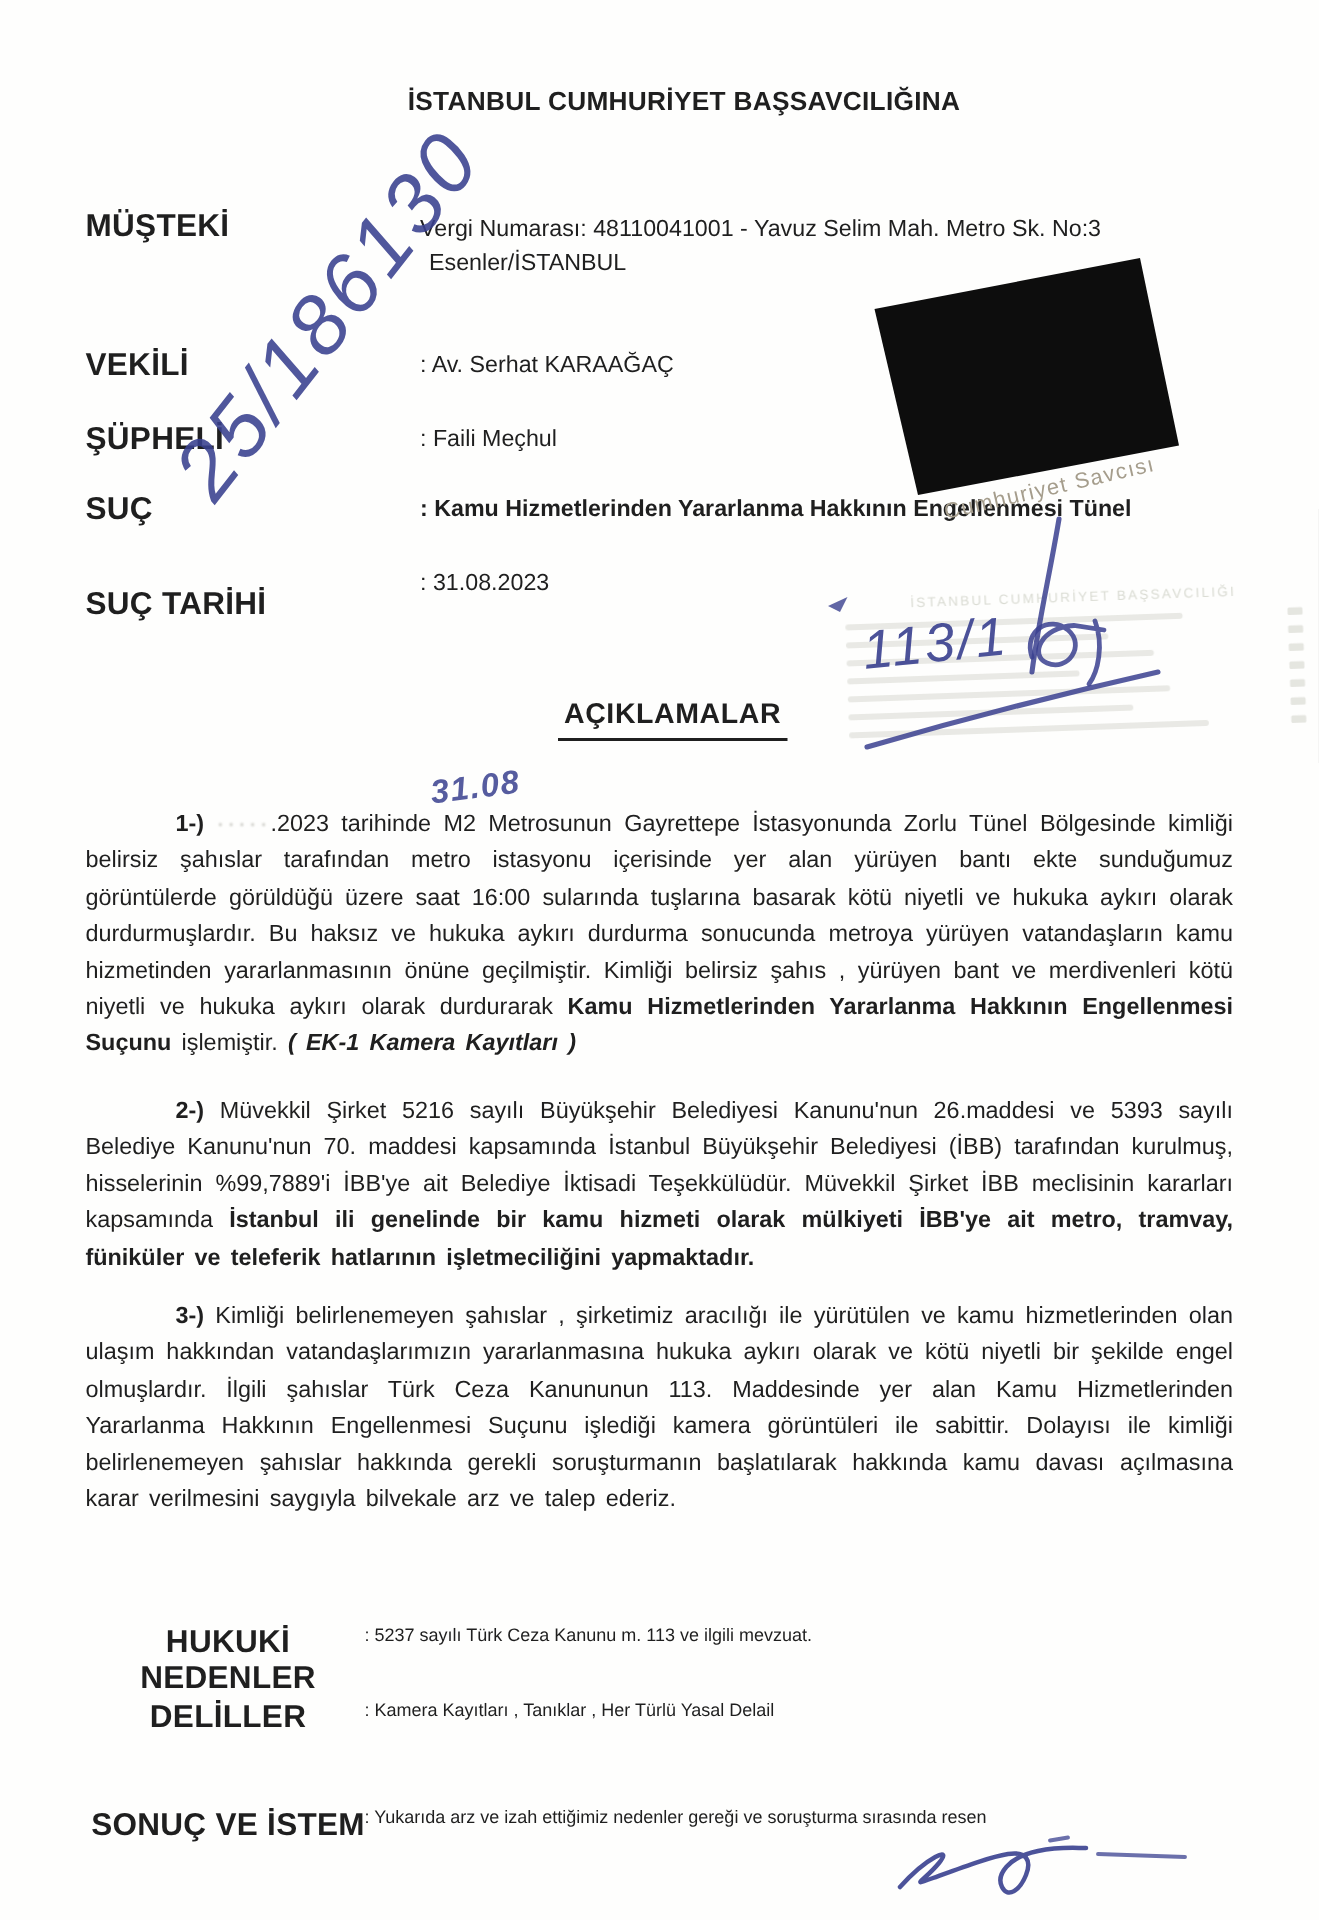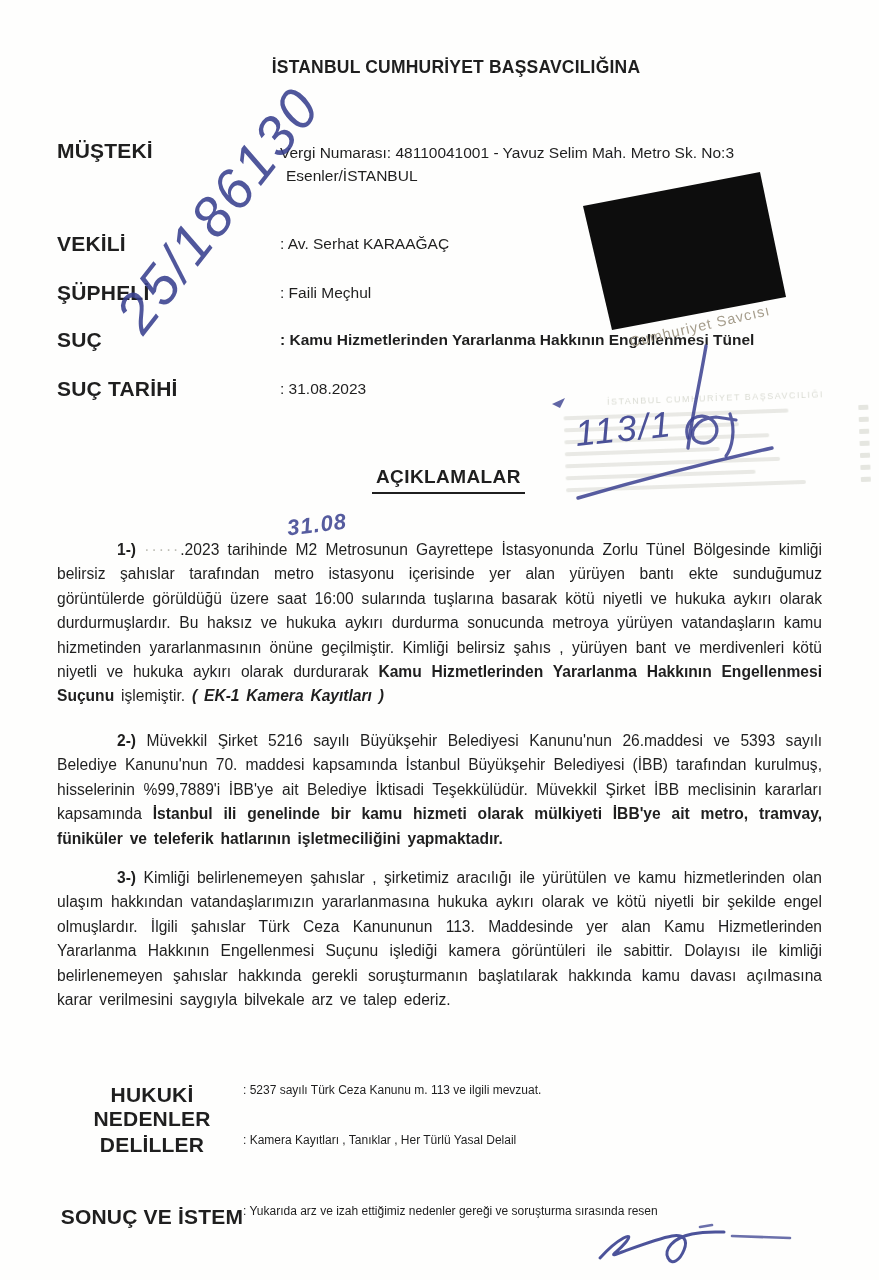--- a/index.html
+++ b/index.html
@@ -123,21 +123,21 @@
 
   <div class="abs row-label" style="top:232px">VEKİLİ</div>
   <div class="abs row-value" style="top:232px">: Av. Serhat KARAAĞAÇ</div>
 
   <div class="abs row-label" style="top:281px">ŞÜPHELİ</div>
   <div class="abs row-value" style="top:281px">: Faili Meçhul</div>
 
   <div class="abs row-label" style="top:328px">SUÇ</div>
   <div class="abs row-value bold" style="top:328px">: Kamu Hizmetlerinden Yararlanma Hakkının Engellenmesi Tünel</div>
 
-  <div class="abs row-label" style="top:377px">SUÇ TARİHİ</div>
+  <div class="abs row-label" style="top:391px">SUÇ TARİHİ</div>
   <div class="abs row-value" style="top:377px">: 31.08.2023</div>
 
   <div class="abs stamp-prosecutor">Cumhuriyet Savcısı</div>
 
   <div class="abs stamp-block">
     <div class="stamp-header">İSTANBUL CUMHURİYET BAŞSAVCILIĞI</div>
     <div class="stamp-row">
         <span class="stamp-bar" style="width:225px"></span>
         <span class="stamp-num"></span>
       </div>

